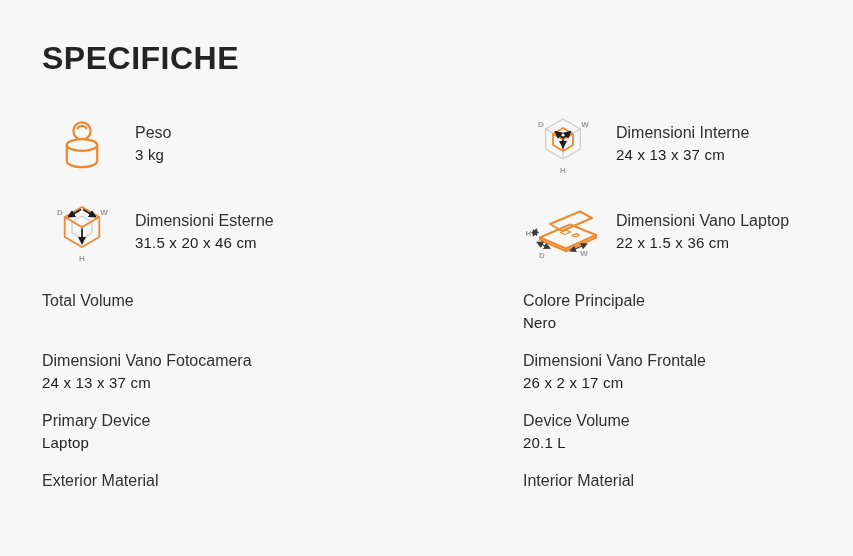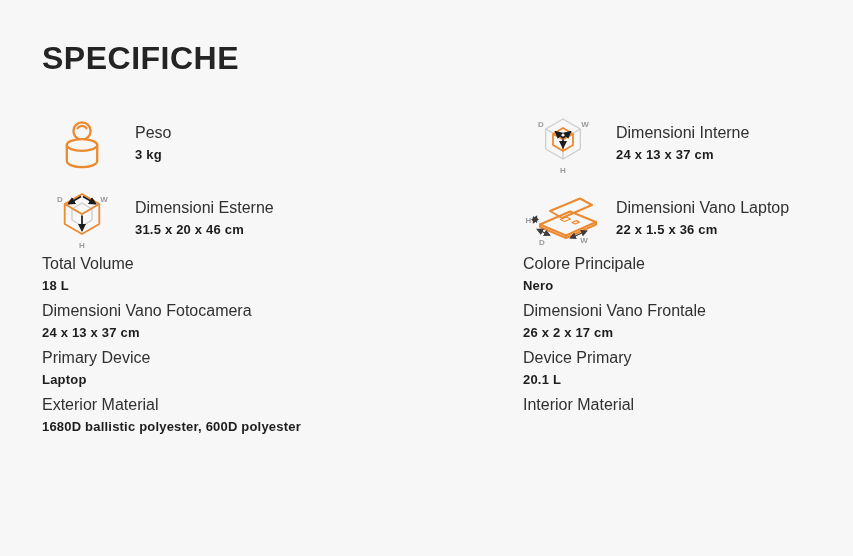--- a/index.html
+++ b/index.html
@@ -15,32 +15,33 @@
     margin:0;
     font-size:32px;
     line-height:36px;
     font-weight:800;
     letter-spacing:0.5px;
     color:#242424;
   }
   .icon-grid {
     display:grid;
     grid-template-columns:481px 1fr;
-    row-gap:7px;
+    row-gap:20px;
     margin-top:34px;
   }
   .icon-cell { display:flex; align-items:center; min-height:68px; }
   .icon-box { flex:0 0 80px; width:80px; display:flex; justify-content:center; align-items:center; }
   .spec-text { margin-left:13px; }
   .label { font-size:16px; line-height:22px; font-weight:400; color:#303030; }
-  .value { font-size:13px; line-height:22px; font-weight:700; color:#1d1d1d; letter-spacing:0.2px; }
+  .value { font-size:15px; line-height:22px; font-weight:400; color:#1d1d1d; letter-spacing:0.2px; }
   .text-grid {
     display:grid;
     grid-template-columns:481px 1fr;
-    row-gap:3px;
+    row-gap:16px;
+    margin-top:24px;
   }
   
   .o         { stroke:#ec8a30; fill:none; stroke-width:2.3; stroke-linecap:round; stroke-linejoin:round; }
   .bgfill    { fill:#f7f7f7; }
   .cube-gray   { stroke:#cdcdcd; fill:none; stroke-width:1.3; stroke-linejoin:round; }
   .cube-orange { stroke:#ec8a30; fill:none; stroke-width:1.8; stroke-linejoin:round; }
   .arrow      { stroke:#1c1c1c; stroke-width:1.7; fill:none; }
   .arrow-thin { stroke:#3c3c3c; stroke-width:1.3; fill:none; }
   .lap       { stroke:#ec8a30; fill:none; stroke-width:2; stroke-linecap:round; stroke-linejoin:round; }
   .lap-thin  { stroke:#ec8a30; fill:none; stroke-width:1.2; stroke-linejoin:round; }
@@ -145,21 +146,20 @@
         <div class="value">22 x 1.5 x 36 cm</div>
       </div>
     </div>
 
   </div>
 
   <div class="text-grid">
 
     <div>
       <div class="label">Total Volume</div>
-      <div class="value">18 L</div>
     </div>
 
     <div>
       <div class="label">Colore Principale</div>
       <div class="value">Nero</div>
     </div>
 
     <div>
       <div class="label">Dimensioni Vano Fotocamera</div>
       <div class="value">24 x 13 x 37 cm</div>
@@ -169,27 +169,26 @@
       <div class="label">Dimensioni Vano Frontale</div>
       <div class="value">26 x 2 x 17 cm</div>
     </div>
 
     <div>
       <div class="label">Primary Device</div>
       <div class="value">Laptop</div>
     </div>
 
     <div>
-      <div class="label">Device Primary</div>
+      <div class="label">Device Volume</div>
       <div class="value">20.1 L</div>
     </div>
 
     <div>
       <div class="label">Exterior Material</div>
-      <div class="value">1680D ballistic polyester, 600D polyester</div>
     </div>
 
     <div>
       <div class="label">Interior Material</div>
     </div>
 
   </div>
 
 </div>
 

